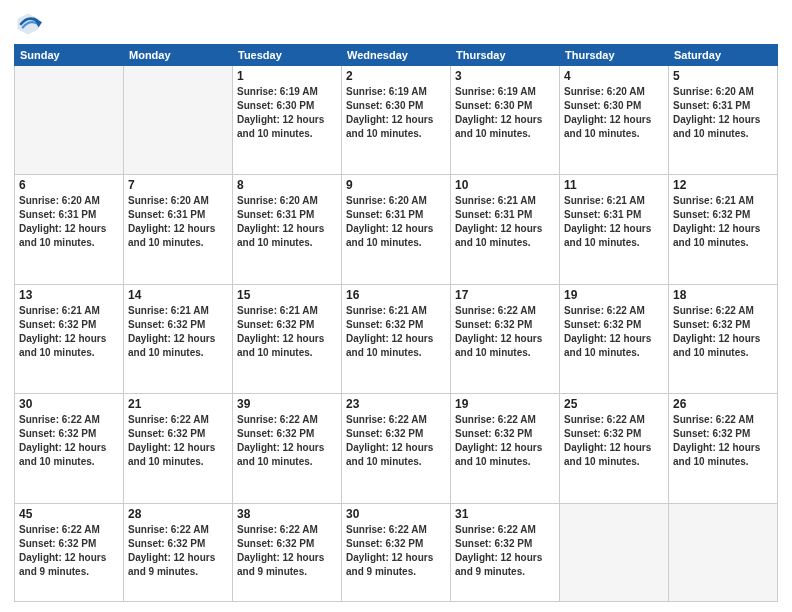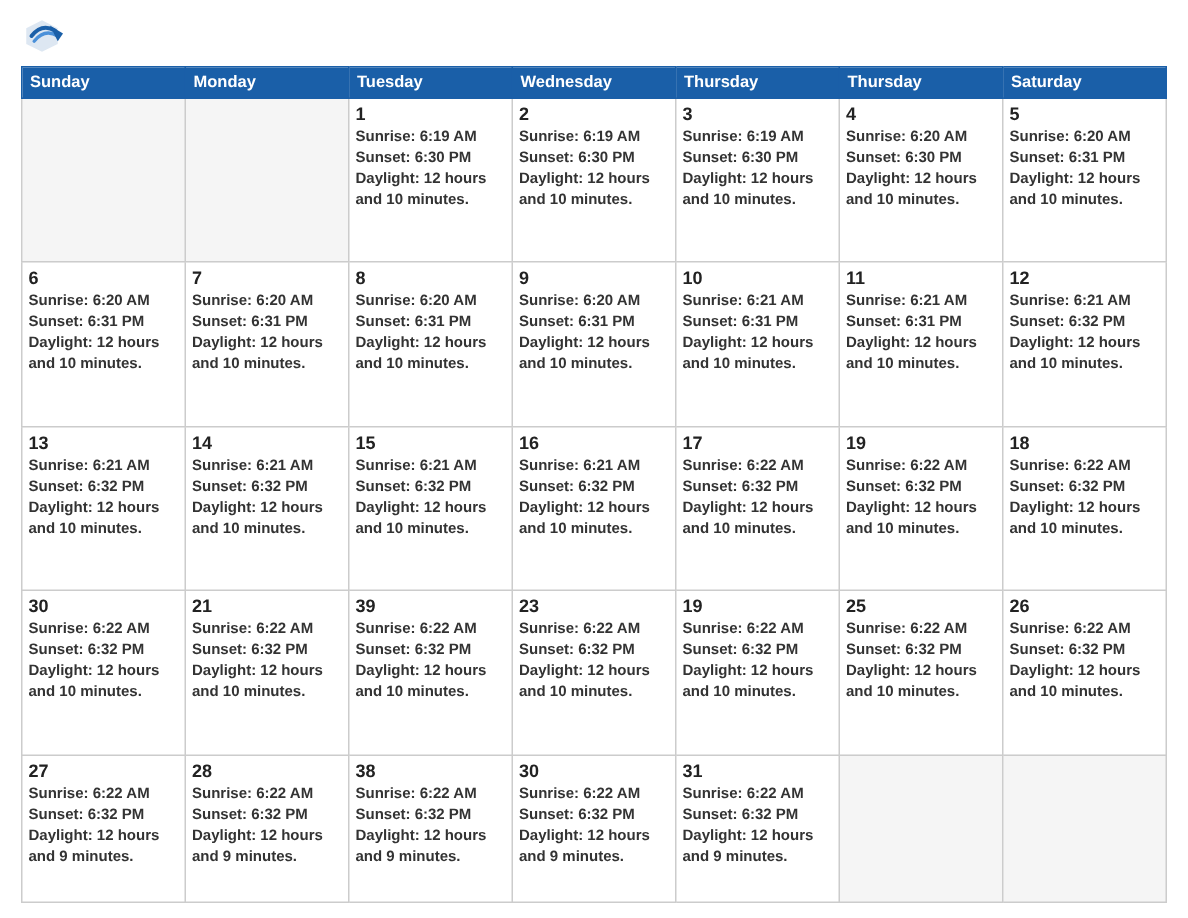--- a/index.html
+++ b/index.html
@@ -252,21 +252,21 @@
             <span class="day-number">25</span>
             <div class="cell-info">Sunrise: 6:22 AM<br>Sunset: 6:32 PM<br>Daylight: 12 hours and 10 minutes.</div>
           </td>
           <td>
             <span class="day-number">26</span>
             <div class="cell-info">Sunrise: 6:22 AM<br>Sunset: 6:32 PM<br>Daylight: 12 hours and 10 minutes.</div>
           </td>
         </tr>
         <tr class="last-row">
           <td>
-            <span class="day-number">27</span>
+            <span class="day-number">45</span>
             <div class="cell-info">Sunrise: 6:22 AM<br>Sunset: 6:32 PM<br>Daylight: 12 hours and 9 minutes.</div>
           </td>
           <td>
             <span class="day-number">28</span>
             <div class="cell-info">Sunrise: 6:22 AM<br>Sunset: 6:32 PM<br>Daylight: 12 hours and 9 minutes.</div>
           </td>
           <td>
             <span class="day-number">38</span>
             <div class="cell-info">Sunrise: 6:22 AM<br>Sunset: 6:32 PM<br>Daylight: 12 hours and 9 minutes.</div>
           </td>

